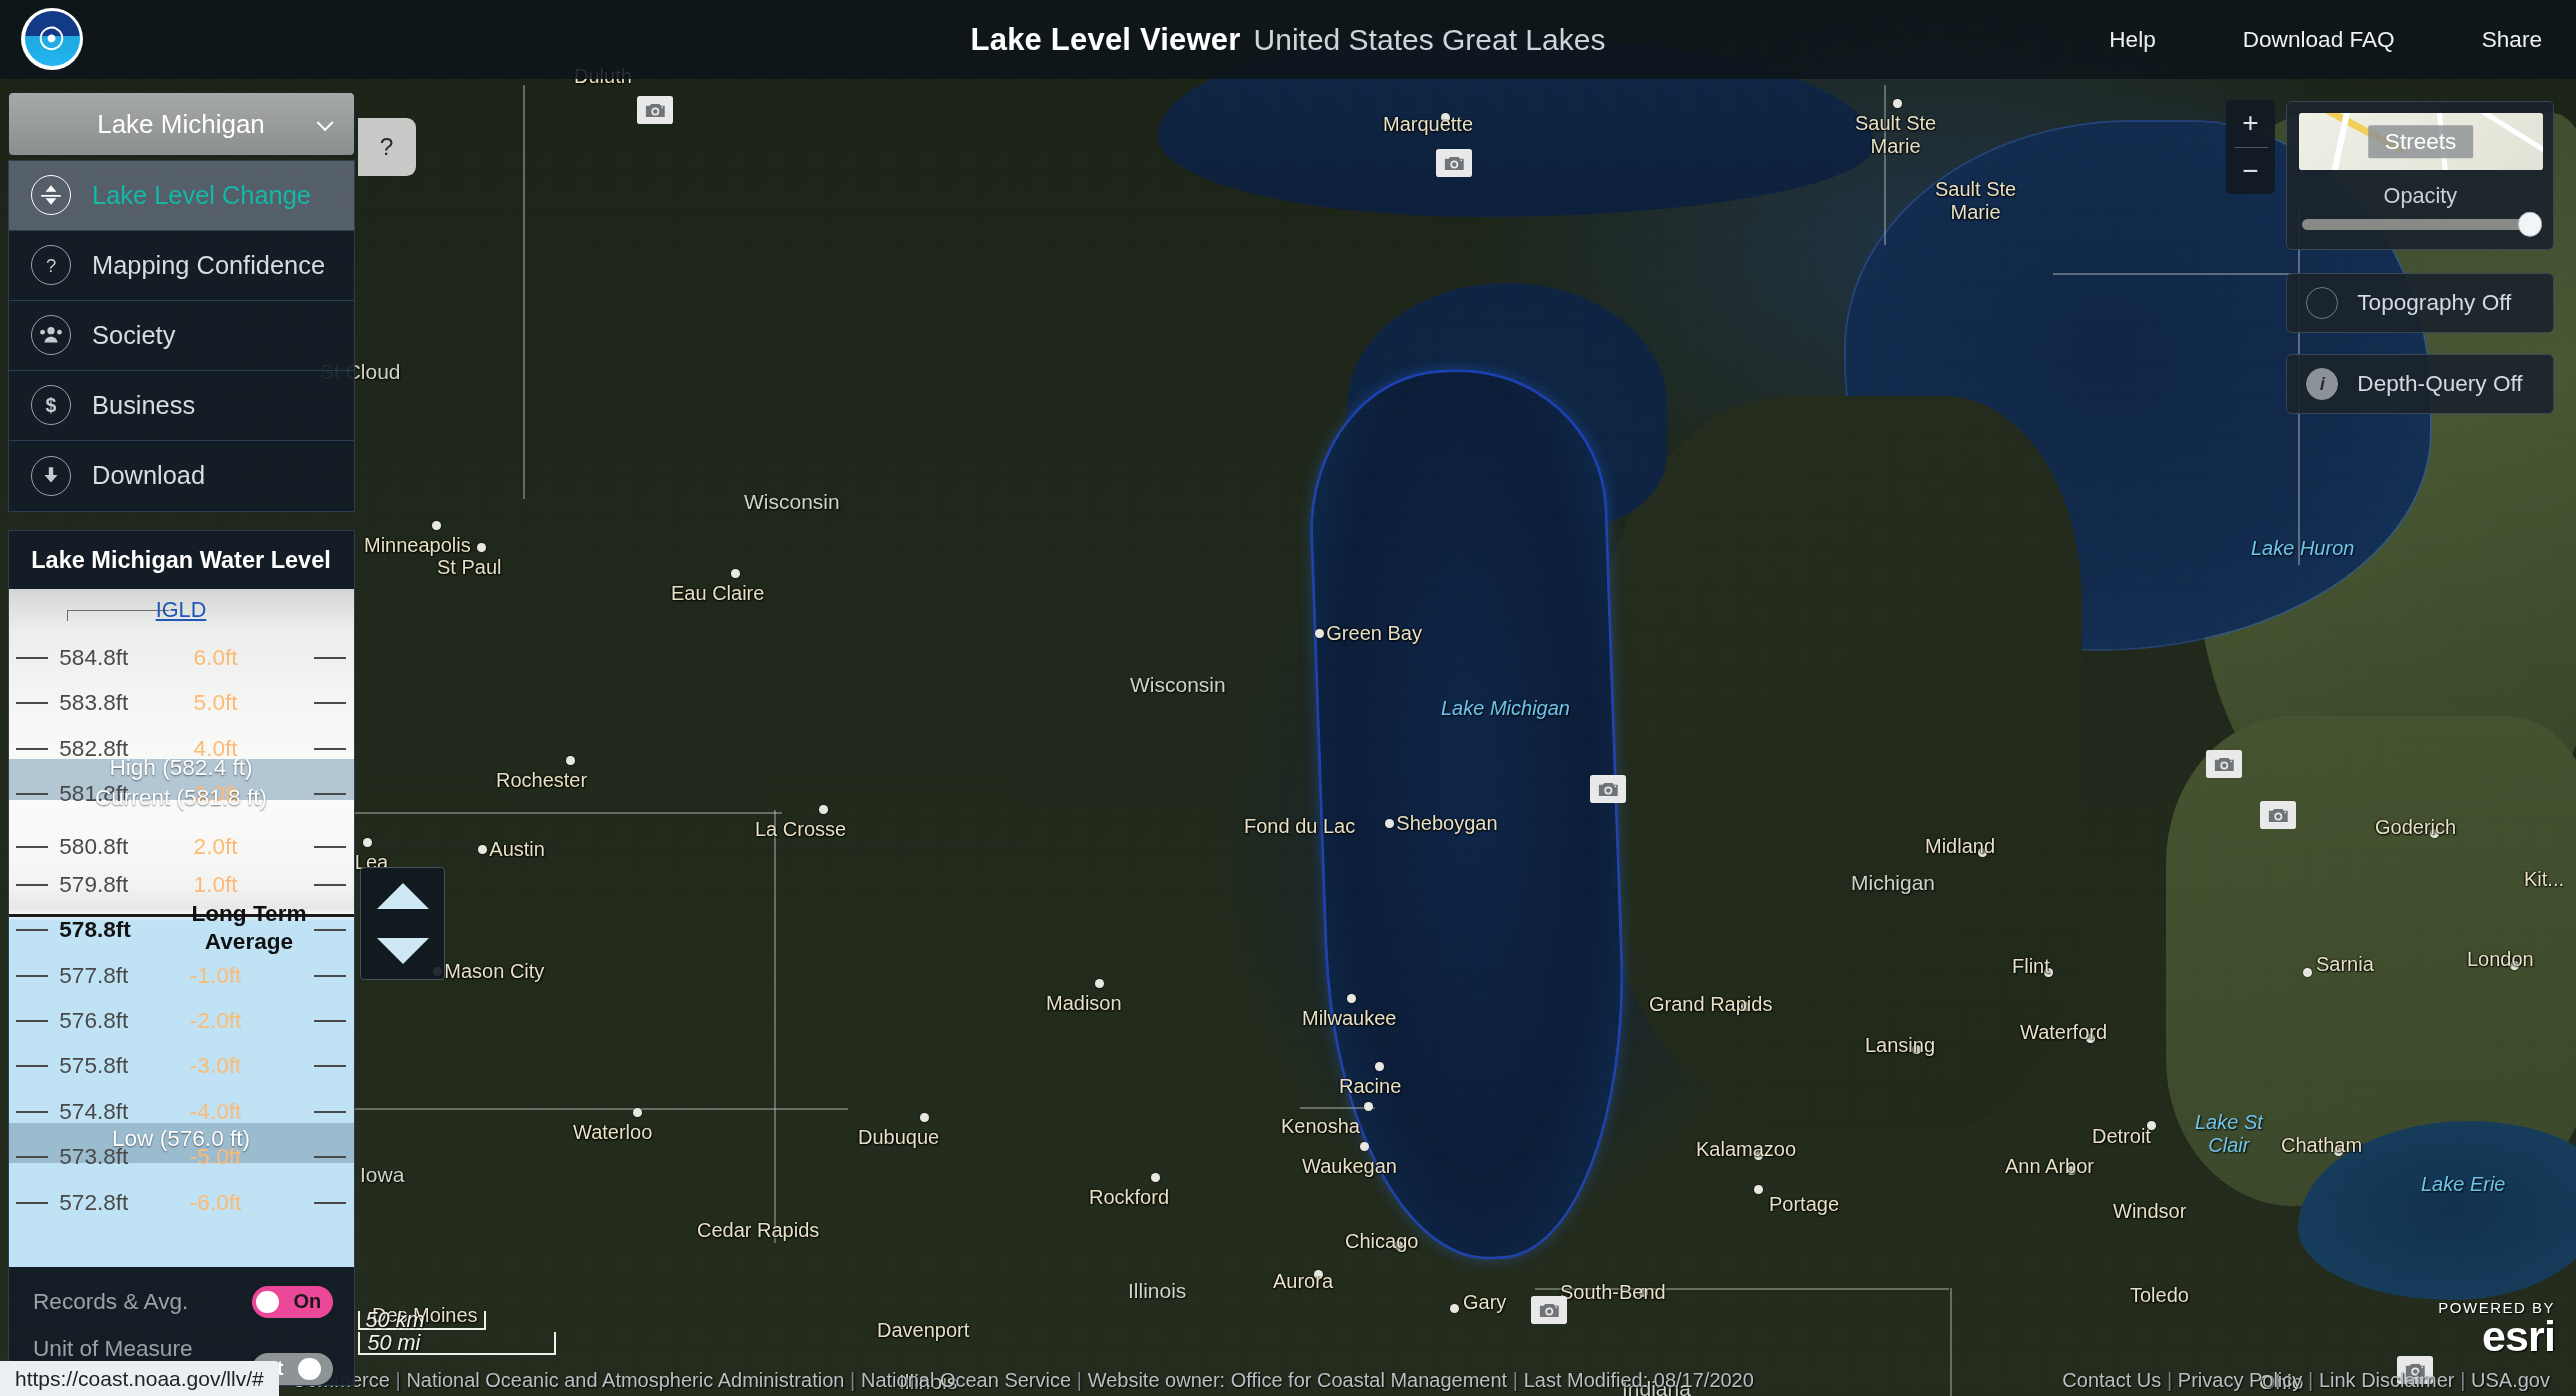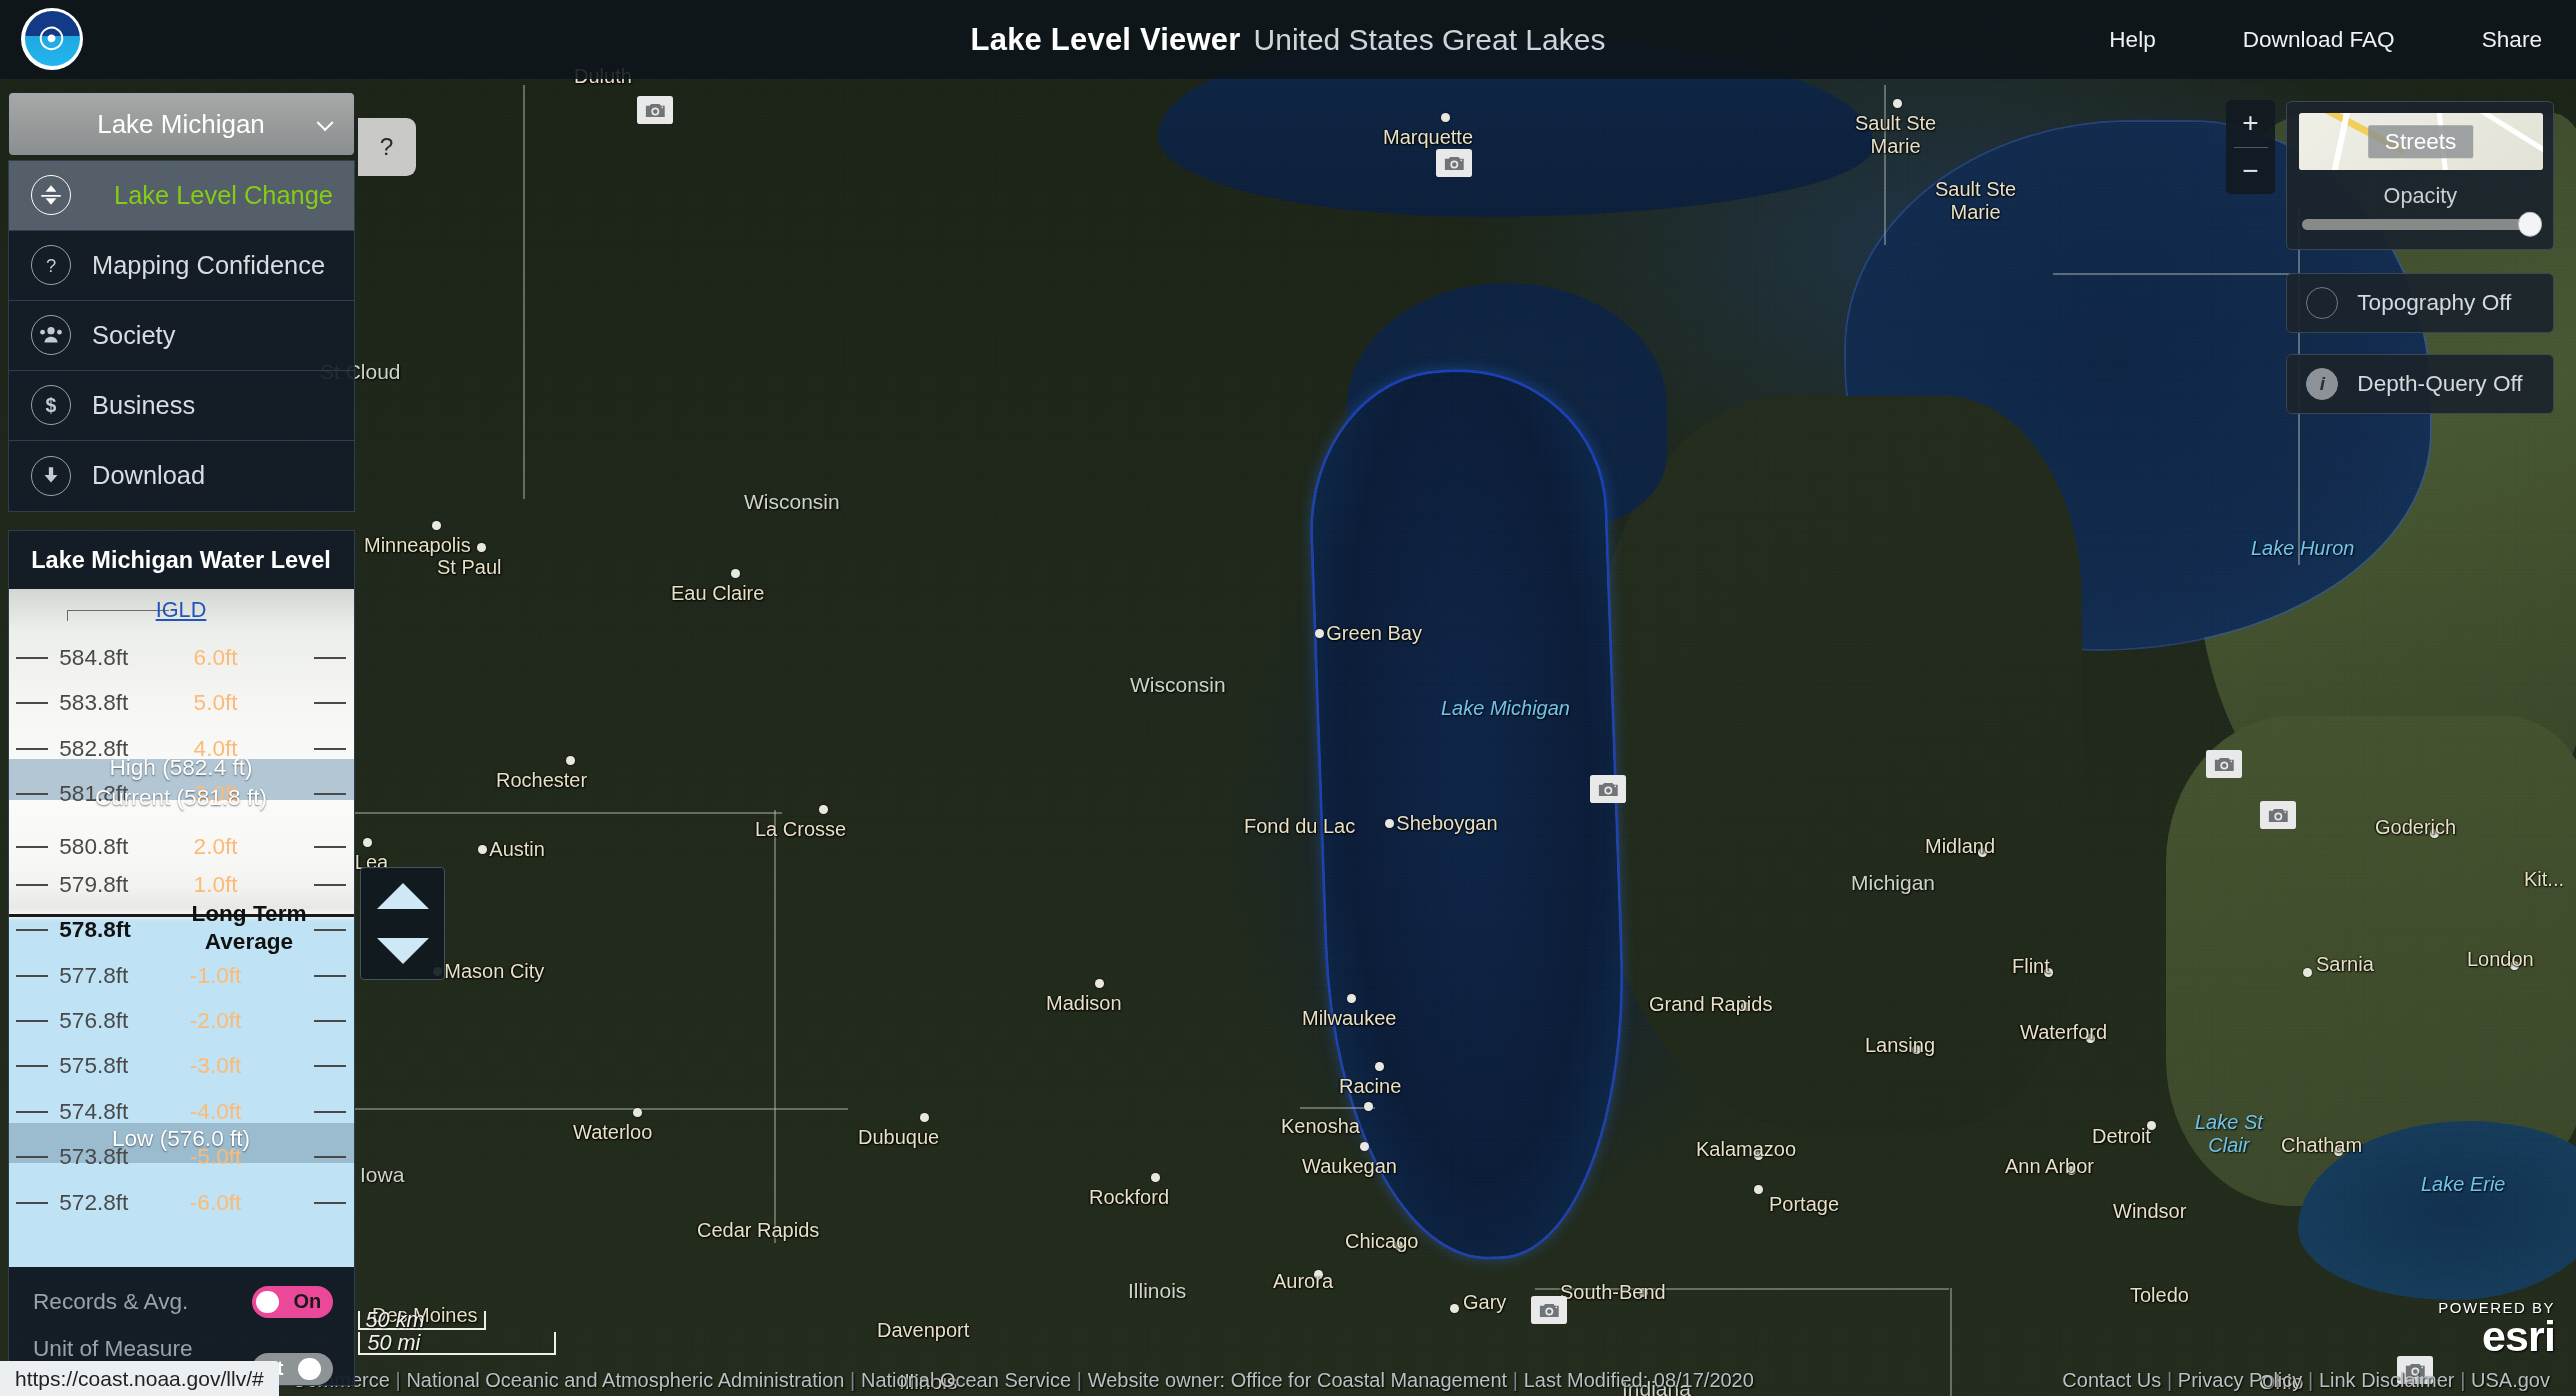--- a/index.html
+++ b/index.html
@@ -162,21 +162,21 @@
     border: 0.9px solid #2d3e52;
   }
   .menu-item {
     position: relative; height: 70px; display: flex; align-items: center;
     gap: 21px; padding-left: 22.6px;
     border-bottom: 0.9px solid #2d3e52; cursor: pointer;
   }
   .menu-item:last-child { border-bottom: none; }
   .menu-item.active { background: rgba(126,136,148,.62); }
   .menu-item .mi-label { font-size: 25.4px; color: #d8dde2; }
-  .menu-item.active .mi-label { color: #84cc16; margin-left: 22px; }
+  .menu-item.active .mi-label { color: #14b8a6; }
   .mi-icon {
     width: 40px; height: 40px; border-radius: 50%;
     border: 1.9px solid #9aa3ab; display: flex; align-items: center; justify-content: center;
     color: #c3cad1; flex: 0 0 auto;
   }
   .menu-item.active .mi-icon { border-color: #fff; color: #fff; }
   .mi-icon svg { width: 26px; height: 26px; }
   #help-chip {
     position: absolute; left: 350px; top: 26px;
     width: 58px; height: 58px; background: #c9c9c7;
@@ -440,21 +440,21 @@
     <div class="border-line h" style="left:2053px;top:273px;width:245px;"></div>
     <div id="map-noise"></div>
   </div>
 
   <div id="map-labels">
       <div class="city" style="left: 617px; top: 52px;">
         <span class="lbl" style="left: -43px; top: 13px;">Duluth</span>
       </div>
       <div class="city" style="left: 1441px; top: 113px;">
         <span class="dot"></span>
-        <span class="lbl" style="left: -58px; top: 13px;">Marquette</span>
+        <span class="lbl" style="left: -58px; top: 0;">Marquette</span>
       </div>
       <div class="city" style="left: 1893px; top: 99px;">
         <span class="dot"></span>
         <span class="lbl" style="left: -38px; top: 13px; text-align: center;">
           <div>Sault Ste</div>
           <div>Marie</div>
         </span>
       </div>
       <div class="city" style="left: 1973px; top: 165px;">
         <span class="lbl" style="left: -38px; top: 13px; text-align: center;">

